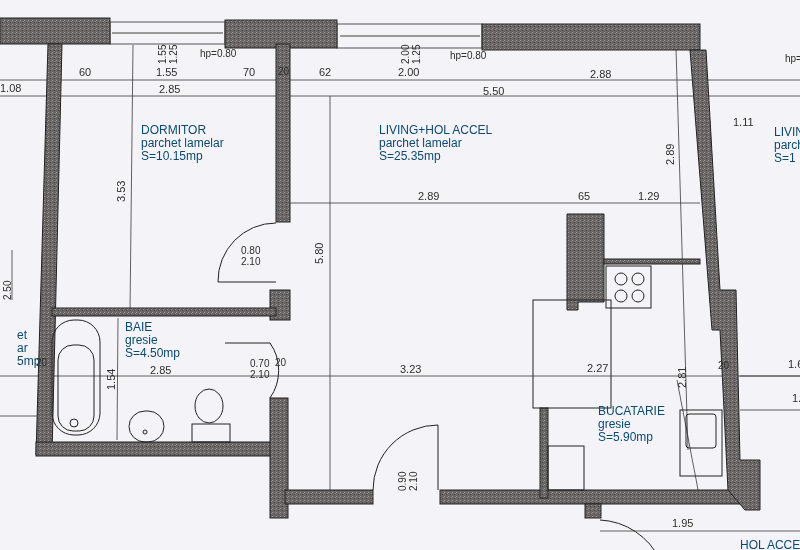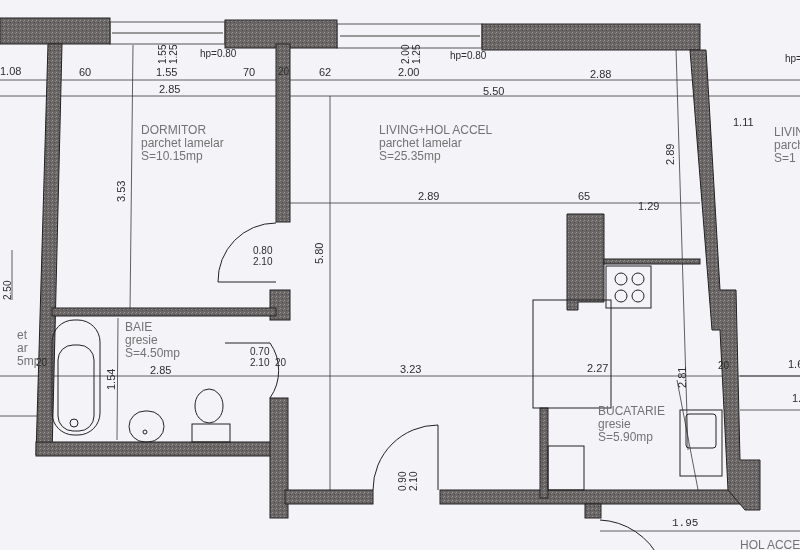--- a/index.html
+++ b/index.html
@@ -1,18 +1,18 @@
 <!DOCTYPE html>
 <html><head>
 <meta charset="utf-8">
 <style>
   html, body { margin:0; padding:0; }
   body { width:800px; height:550px; overflow:hidden; background:#f4f3f7; position:relative; font-family:"Liberation Sans", sans-serif; color:#2a2a2a; }
   #plan { position:absolute; left:0; top:0; width:800px; height:550px; }
-  .lbl { position:absolute; font-size:12px; line-height:13px; color:#737373; white-space:nowrap; }
+  .lbl { position:absolute; font-size:12px; line-height:13px; color:#0c4a6e; white-space:nowrap; }
   .dim { position:absolute; font-size:11px; color:#2e2e2e; white-space:nowrap; }
   .vdim { position:absolute; font-size:11px; color:#2e2e2e; white-space:nowrap; transform:rotate(-90deg); transform-origin:left top; }
   .small { font-size:10px; }
 </style>
 </head>
 <body>
 
 <svg id="plan" viewBox="0 0 800 550" xmlns="http://www.w3.org/2000/svg">
   <defs>
     <pattern id="hatch" width="4" height="4" patternUnits="userSpaceOnUse">
@@ -135,21 +135,21 @@
 </div>
 <div class="lbl" style="left:740px;top:539px;">
   <span>HOL ACCE</span>
 </div>
 <div class="lbl" style="left:2px;top:329px;margin-left:15px;">
   <div>et</div>
   <div>ar</div>
   <div>5mp</div>
 </div>
 
-<div class="dim" style="left:0px;top:65px;">1.08</div>
+<div class="dim" style="left:0px;top:82px;">1.08</div>
 <div class="dim" style="left:79px;top:66px;">60</div>
 <div class="dim" style="left:156px;top:66px;">1.55</div>
 <div class="dim" style="left:243px;top:66px;">70</div>
 <div class="dim" style="left:159px;top:83px;">2.85</div>
 <div class="dim small" style="left:278px;top:66px;">20</div>
 <div class="dim" style="left:319px;top:66px;">62</div>
 <div class="dim" style="left:398px;top:66px;">2.00</div>
 <div class="dim" style="left:483px;top:85px;">5.50</div>
 <div class="dim" style="left:574px;top:68px;margin-left:16px;">2.88</div>
 <div class="dim" style="left:733px;top:72px;margin-top:44px;">1.11</div>
@@ -157,42 +157,42 @@
 <div class="vdim small" style="left:157px;top:64px;">1.55</div>
 <div class="vdim small" style="left:168px;top:64px;">1.25</div>
 <div class="dim small" style="left:200px;top:48px;">hp=0.80</div>
 <div class="vdim small" style="left:400px;top:64px;">2.00</div>
 <div class="vdim small" style="left:411px;top:64px;">1.25</div>
 <div class="dim small" style="left:450px;top:50px;">hp=0.80</div>
 <div class="dim small" style="left:785px;top:53px;">hp=</div>
 
 <div class="dim" style="left:418px;top:190px;">2.89</div>
 <div class="dim" style="left:578px;top:190px;">65</div>
-<div class="dim" style="left:638px;top:200px;text-align:right;">1.29</div>
+<div class="dim" style="left:638px;top:190px;text-align:right;">1.29</div>
 <div class="vdim" style="left:664px;top:165px;">2.89</div>
 <div class="vdim" style="left:115px;top:202px;">3.53</div>
 <div class="vdim" style="left:313px;top:264px;">5.80</div>
 
 <div class="dim small" style="left:36px;top:357px;">20</div>
 <div class="dim" style="left:150px;top:364px;">2.85</div>
 <div class="vdim" style="left:105px;top:390px;">1.54</div>
 <div class="dim small" style="left:275px;top:357px;">20</div>
 <div class="dim" style="left:400px;top:363px;">3.23</div>
 <div class="dim" style="left:587px;top:362px;">2.27</div>
 <div class="vdim" style="left:676px;top:388px;">2.81</div>
 <div class="dim small" style="left:718px;top:360px;">20</div>
 <div class="dim" style="left:788px;top:358px;">1.6</div>
 <div class="dim" style="left:792px;top:392px;">1.</div>
 
-<div class="dim" style="left:672px;top:517px;font-family:Liberation Mono, monospace;">1.95</div>
+<div class="dim" style="left:672px;top:517px;">1.95</div>
 
 <div class="vdim small" style="left:2px;top:300px;">2.50</div>
 
-<div class="dim small" style="left:253px;top:245px;line-height:11px;">
+<div class="dim small" style="left:241px;top:245px;line-height:11px;">
   <div>0.80</div>
   <div>2.10</div>
 </div>
-<div class="dim small" style="left:250px;top:346px;line-height:11px;">
+<div class="dim small" style="left:250px;top:358px;line-height:11px;">
   <div>0.70</div>
   <div>2.10</div>
 </div>
 <div class="vdim small" style="left:397px;top:491px;">0.90</div>
 <div class="vdim small" style="left:408px;top:491px;">2.10</div>
 
 </body></html>

